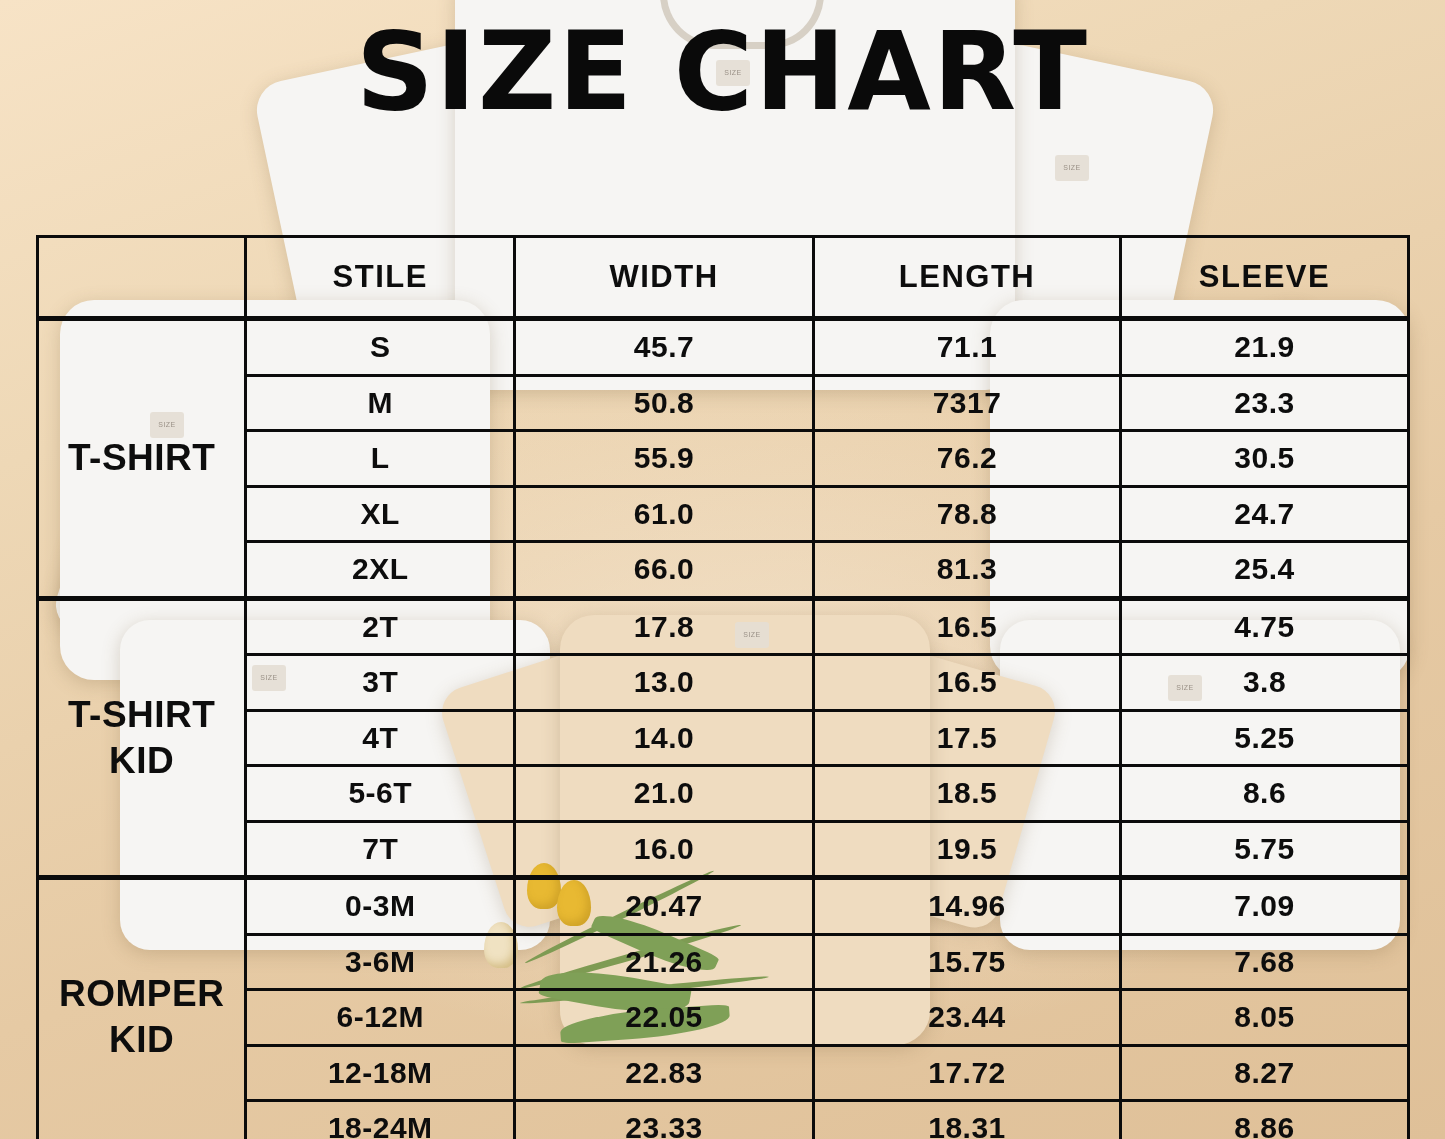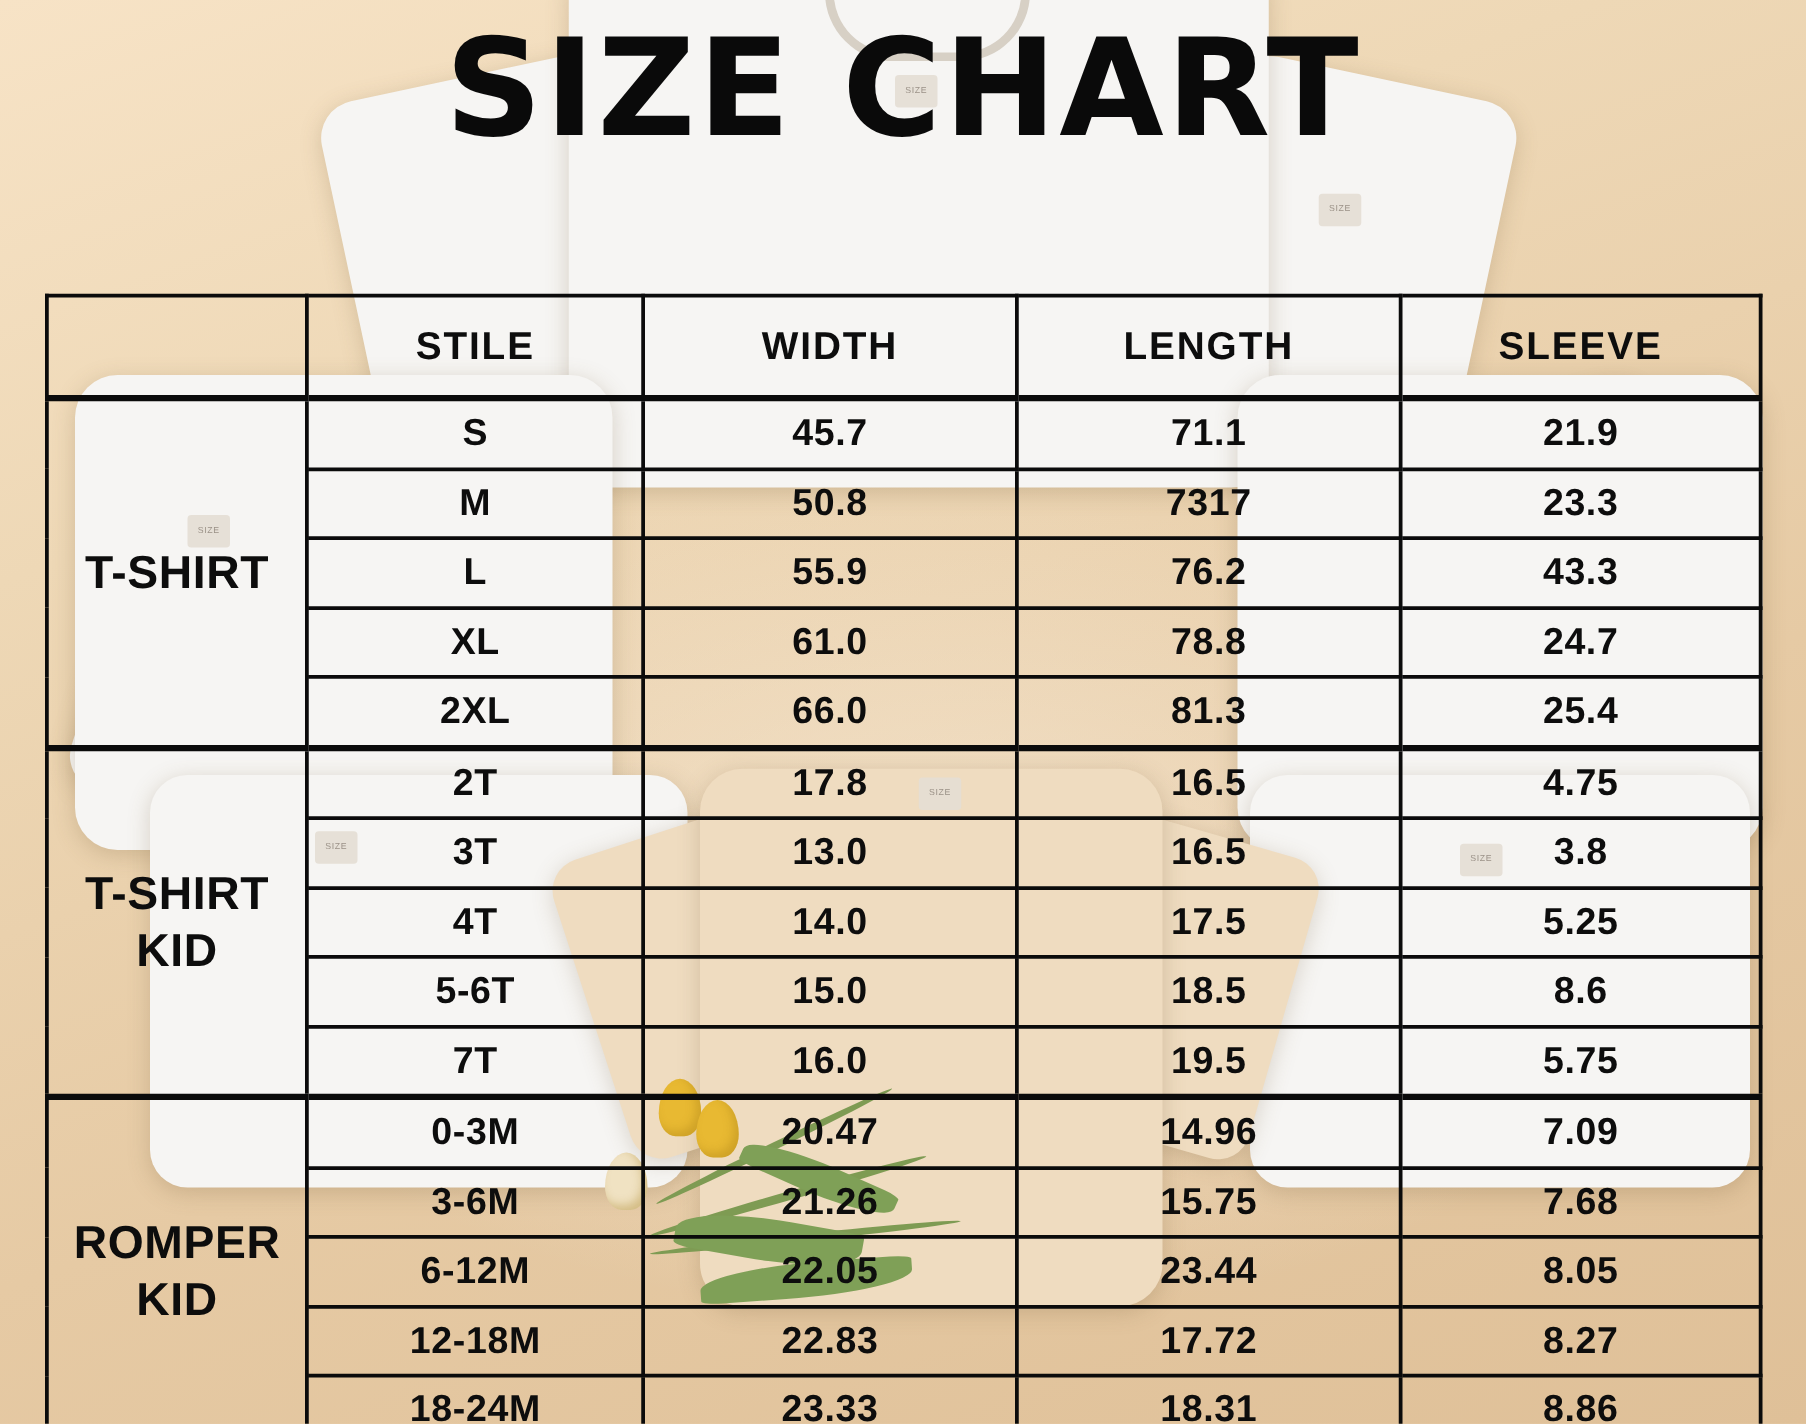--- a/index.html
+++ b/index.html
@@ -241,21 +241,21 @@
         <tr>
           <td>M</td>
           <td>50.8</td>
           <td>7317</td>
           <td>23.3</td>
         </tr>
         <tr>
           <td>L</td>
           <td>55.9</td>
           <td>76.2</td>
-          <td>43.3</td>
+          <td>30.5</td>
         </tr>
         <tr>
           <td>XL</td>
           <td>61.0</td>
           <td>78.8</td>
           <td>24.7</td>
         </tr>
         <tr>
           <td>2XL</td>
           <td>66.0</td>
@@ -277,21 +277,21 @@
           <td>3.8</td>
         </tr>
         <tr>
           <td>4T</td>
           <td>14.0</td>
           <td>17.5</td>
           <td>5.25</td>
         </tr>
         <tr>
           <td>5-6T</td>
-          <td>15.0</td>
+          <td>21.0</td>
           <td>18.5</td>
           <td>8.6</td>
         </tr>
         <tr>
           <td>7T</td>
           <td>16.0</td>
           <td>19.5</td>
           <td>5.75</td>
         </tr>
 

